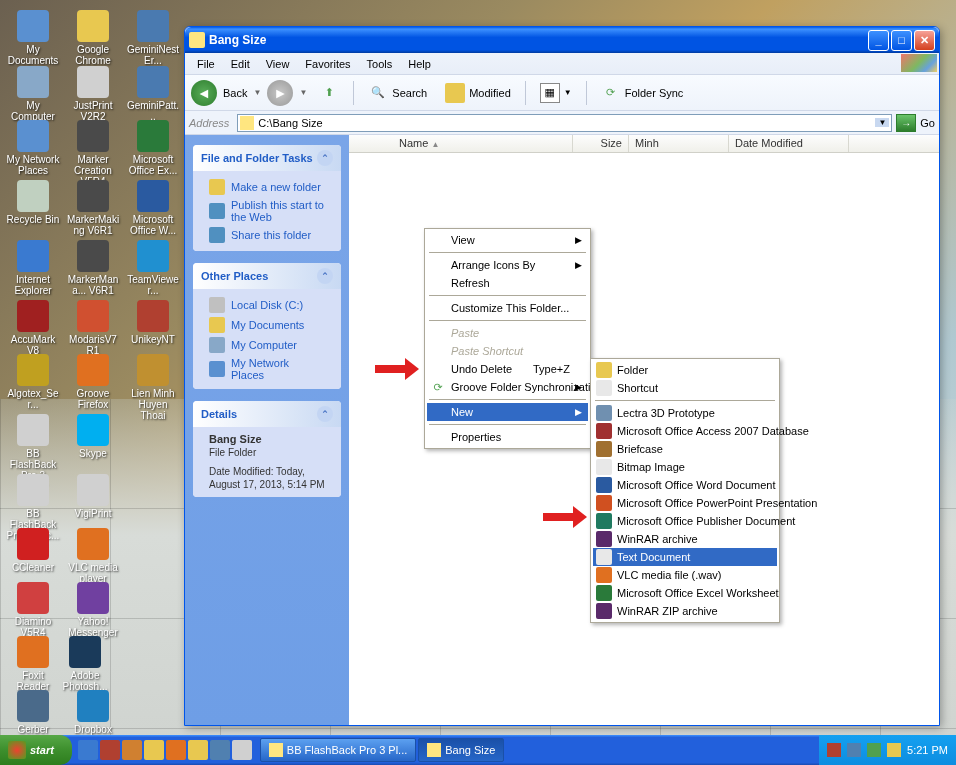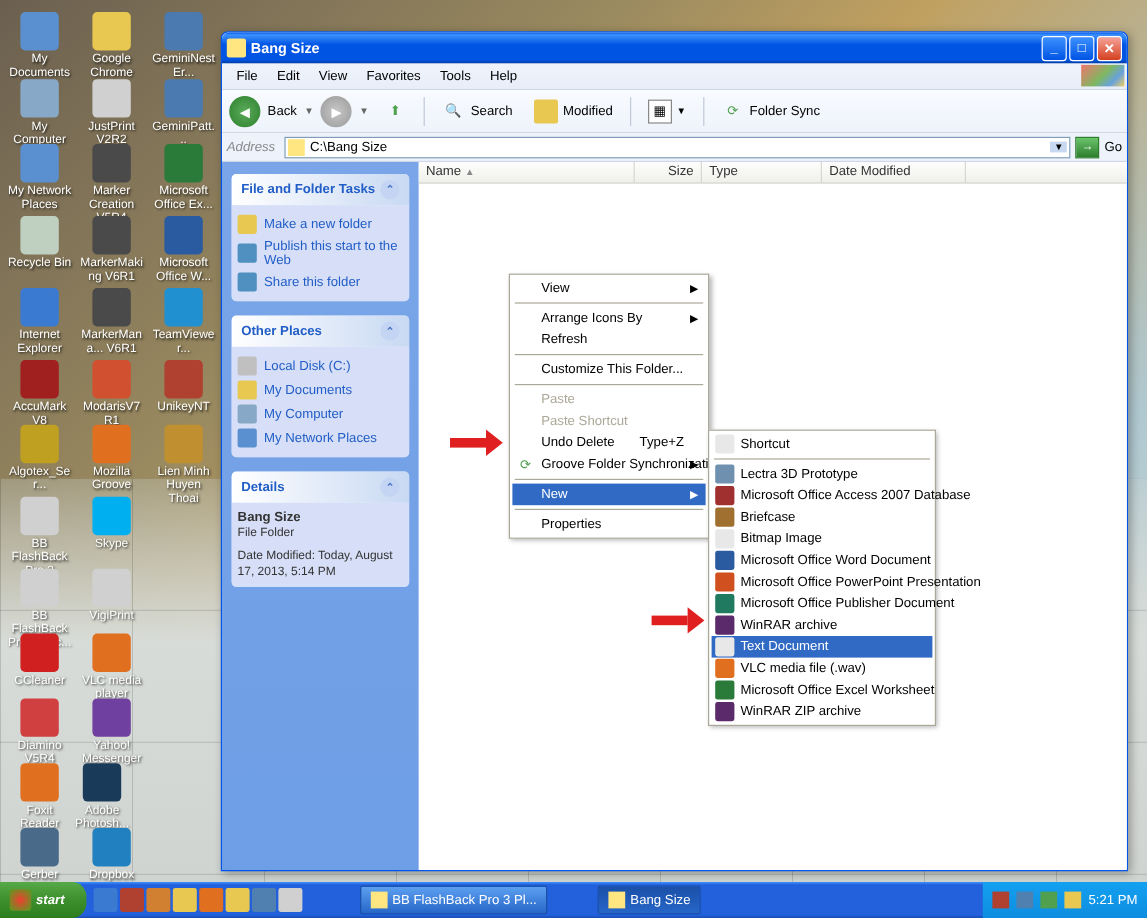--- a/index.html
+++ b/index.html
@@ -33,40 +33,40 @@
 .tsep { width:1px; height:24px; background:#c0c8d8; margin:0 2px; }
 .tbitem { display:flex; align-items:center; gap:4px; padding:2px 6px; cursor:pointer; }
 .tbitem .sic { width:20px; height:20px; display:flex; align-items:center; justify-content:center; }
 
 #addrbar { height:24px; background:#eef3fb; border-bottom:1px solid #d0d8e8; display:flex; align-items:center; padding:0 4px; gap:4px; }
 #addrbar .albl { color:#888; padding-right:4px;font-style:italic; }
 #addrbar .abox { flex:1; height:18px; background:#fff; border:1px solid #7f9db9; display:flex; align-items:center; padding:0 2px; }
 #addrbar .abox .aic { width:14px; height:14px; background:#ffe680; margin-right:4px; }
 #addrbar .goBtn { width:20px; height:18px; background:linear-gradient(180deg,#6ac46a,#2d7d2d); border:1px solid #2d7d2d; color:#fff; display:flex; align-items:center; justify-content:center; font-size:10px; }
 
-#colhdr { height:18px; background:linear-gradient(180deg,#fdfdfd,#f0f0ea); border-bottom:1px solid #d0d0c8; display:flex; }
+#colhdr { height:18px; background:linear-gradient(180deg,#fdfdfd,#f0f0ea); border-bottom:1px solid #d0d0c8; display:flex;padding-left:44px; }
 #colhdr .ch { border-right:1px solid #d8d8d0; padding:2px 6px; color:#333; }
 
 #body { flex:1; display:flex; overflow:hidden; }
 #sidebar { width:164px; background:linear-gradient(180deg,#7aa5e8 0%,#6e9ee6 100%); padding:10px 8px; overflow:auto; flex-shrink:0; }
 .panel { background:#eef3ff; border-radius:4px; margin-bottom:12px; overflow:hidden; }
 .panel-hdr { background:linear-gradient(90deg,#fff,#c8d9f3); padding:5px 8px; font-weight:bold; color:#215dc6; display:flex; justify-content:space-between; align-items:center; cursor:pointer; }
 .panel-hdr .chev { width:16px; height:16px; border-radius:50%; background:#c3d5f3; color:#4a75c5; display:flex; align-items:center; justify-content:center; font-size:9px; }
-.panel-body { background:#d6dff7; padding:6px 5px; }
+.panel-body { background:#d6dff7; padding:6px 16px; }
 .panel-body .pitem { display:flex; align-items:center; gap:6px; padding:2px 0; color:#215dc6; cursor:pointer; }
 .panel-body .pic { width:16px; height:16px; flex-shrink:0; }
 .panel-body .dtl { color:#333; font-size:10px; line-height:13px; }
 .panel-body .dtl b { color:#333; }
 
 #content { flex:1; background:#fff; position:relative; }
 
 
 .ctx { position:absolute; background:#fff; border:1px solid #aca899; box-shadow:2px 2px 4px rgba(0,0,0,0.3); padding:2px; }
 .ctx .citem { padding:3px 20px 3px 24px; cursor:pointer; white-space:nowrap; position:relative; display:flex; align-items:center; }
-.ctx .citem.disabled { color:#aca899; cursor:default; }
+.ctx .citem.disabled { color:#aca899; cursor:default;font-style:italic; }
 .ctx .citem.hl { background:#316ac5; color:#fff; }
 .ctx .citem .arrow { position:absolute; right:6px; font-size:9px; }
 .ctx .citem .kb { position:absolute; right:18px; }
 .ctx .csep { height:1px; background:#aca899; margin:3px 2px; }
 .ctx .citem .cic { position:absolute; left:3px; width:16px; height:16px; display:flex; align-items:center; justify-content:center; }
 
 #ctx1 { left:424px; top:228px; width:167px; }
 #ctx2 { left:590px; top:358px; width:190px; }
 
 
@@ -74,21 +74,21 @@
 .ann-arrow .shaft { width:30px; height:8px; background:#e02020; }
 .ann-arrow .head { width:0; height:0; border-left:14px solid #e02020; border-top:11px solid transparent; border-bottom:11px solid transparent; }
 
 
 #taskbar { position:absolute; left:0; right:0; bottom:0; height:30px; background:linear-gradient(180deg,#3d91ff 0%,#2260dc 8%,#2260dc 92%,#1a4bb0 100%); display:flex; align-items:center; }
 #start { height:30px; padding:0 18px 0 8px; background:linear-gradient(180deg,#57a847 0%,#3d8f2d 50%,#2d7d1d 100%); border-radius:0 12px 12px 0; color:#fff; font-weight:bold; font-style:italic; font-size:16px; display:flex; align-items:center; gap:4px; cursor:pointer; }
 #start .sic { width:18px; height:18px; background:radial-gradient(circle,#f04030,#50a020); border-radius:2px; }
 #ql { display:flex; gap:2px; padding:0 6px; }
 #ql .qi { width:20px; height:20px; border-radius:2px; cursor:pointer; }
 #tasks { flex:1; display:flex; gap:2px; padding:0 2px; }
-.task { height:24px; padding:0 8px; background:linear-gradient(180deg,#5ca0f0,#2666c8); border:1px solid #1a50a8; border-radius:2px; color:#fff; display:flex; align-items:center; gap:4px; cursor:pointer; max-width:160px; overflow:hidden;margin-left:40px; }
+.task { height:24px; padding:0 8px; background:linear-gradient(180deg,#5ca0f0,#2666c8); border:1px solid #1a50a8; border-radius:2px; color:#fff; display:flex; align-items:center; gap:4px; cursor:pointer; max-width:160px; overflow:hidden; }
 .task.active { background:linear-gradient(180deg,#1a50a8,#2666c8); }
 .task .tic { width:14px; height:14px; background:#ffe680; flex-shrink:0; }
 #tray { height:30px; padding:0 8px; background:linear-gradient(180deg,#14a0f0 0%,#0d8de0 100%); display:flex; align-items:center; gap:6px; color:#fff; }
 #tray .tric { width:14px; height:14px; }
 </style>
 </head>
 <body>
 
 <div id="desktop-bg"></div>
 <div id="floor"></div>
@@ -165,21 +165,21 @@
     <div class="di" style="left: 126px; top: 300px;">
       <div class="ic" style="background:#b04030"></div>
       <div class="lbl">UnikeyNT</div>
     </div>
     <div class="di" style="left: 6px; top: 354px;">
       <div class="ic" style="background:#c0a020"></div>
       <div class="lbl">Algotex_Ser...</div>
     </div>
     <div class="di" style="left: 66px; top: 354px;">
       <div class="ic" style="background:#e07020"></div>
-      <div class="lbl">Mozilla Groove</div>
+      <div class="lbl">Groove Firefox</div>
     </div>
     <div class="di" style="left: 126px; top: 354px;">
       <div class="ic" style="background:#c09030"></div>
       <div class="lbl">Lien Minh Huyen Thoai</div>
     </div>
     <div class="di" style="left: 6px; top: 414px;">
       <div class="ic" style="background:#d0d0d0"></div>
       <div class="lbl">BB FlashBack Pro 3 Player</div>
     </div>
     <div class="di" style="left: 66px; top: 414px;">
@@ -341,21 +341,21 @@
           <div class="dtl"><b>Bang Size</b></div>
           <div class="dtl">File Folder</div>
           <div class="dtl" style="margin-top:6px">Date Modified: Today, August 17, 2013, 5:14 PM</div>
         </div>
       </div>
     </div>
     <div id="content">
       <div id="colhdr">
         <div class="ch" style="width:180px"><span>Name</span> <span style="font-size:8px;color:#888">▲</span></div>
         <div class="ch" style="width:56px;text-align:right">Size</div>
-        <div class="ch" style="width:100px">Type</div>
+        <div class="ch" style="width:100px">Minh</div>
         <div class="ch" style="width:120px">Date Modified</div>
       </div>
     </div>
   </div>
 </div>
 
 <div id="ctx1" class="ctx">
   <div class="citem">
       <span>View</span>
       <span class="arrow">▶</span>
@@ -393,20 +393,24 @@
       <span>New</span>
       <span class="arrow">▶</span>
     </div>
   <div class="csep"></div>
   <div class="citem">
       <span>Properties</span>
     </div>
 </div>
 
 <div id="ctx2" class="ctx">
+    <div class="citem">
+      <span class="cic" style="background:#e8c850;border-radius:2px"></span>
+      <span>Folder</span>
+    </div>
     <div class="citem">
       <span class="cic" style="background:#e8e8e8;border-radius:2px"></span>
       <span>Shortcut</span>
     </div>
     <div class="csep"></div>
     <div class="citem">
       <span class="cic" style="background:#7090b0;border-radius:2px"></span>
       <span>Lectra 3D Prototype</span>
     </div>
     <div class="citem">

